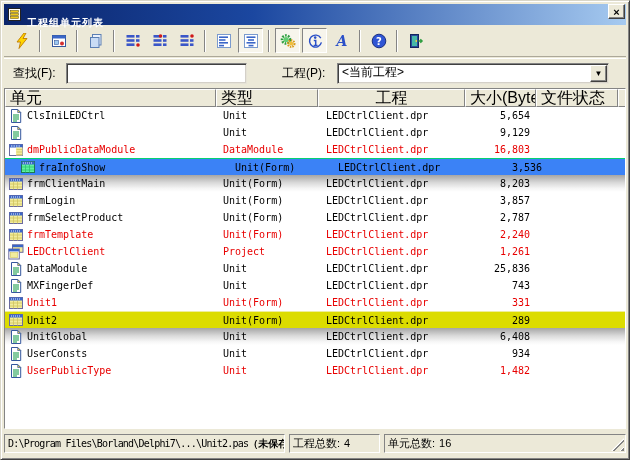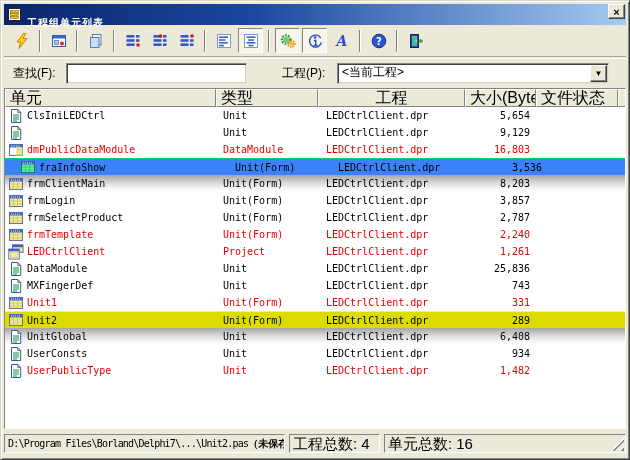--- a/index.html
+++ b/index.html
@@ -61,21 +61,21 @@
   .c-size{width:71px;text-align:right;padding-right:6px;}
   .c-status{width:82px;padding-left:4px;}
   .row.red{color:#E80000;}
   .row.hl-green{background:#3b82f6;border-top:1px solid #04d173;padding-left:12px;}
   .row.hl-yellow{background:#DCDC00;border-top:1px solid #eeee9a;}
   .row.hl-shadow{background:linear-gradient(to bottom,#A5A5A5 0%,#D9D9D9 45%,#F6F6F6 80%,#fff 100%);}
   
   .statusbar{position:absolute;left:3px;right:3px;bottom:3px;height:26px;background:#ECE9D8;}
   .spanel{position:absolute;top:4px;height:19px;background:#ECE9D8;
     border:1px solid;border-color:#848484 #fff #fff #848484;
-    font-size:15px;line-height:17px;white-space:nowrap;overflow:hidden;padding-left:3px;}
+    font-size:11px;line-height:17px;white-space:nowrap;overflow:hidden;padding-left:3px;}
   .sp1{left:0;width:281px;font-family:"DejaVu Sans Mono",monospace;font-size:10px;letter-spacing:-0.8px;}
   .sp1 .unsaved{font-weight:bold;letter-spacing:0;}
   .sp2{left:285px;width:91px;}
   .sp3{left:380px;right:0;}
   .grip{position:absolute;right:1px;bottom:1px;width:13px;height:13px;
     background:repeating-linear-gradient(135deg,transparent 0 3px,#fff 3px 4px,#848484 4px 6px);
     clip-path:polygon(100% 0,100% 100%,0 100%);}
   .num{margin-left:4px;}
 </style>
 </head>

